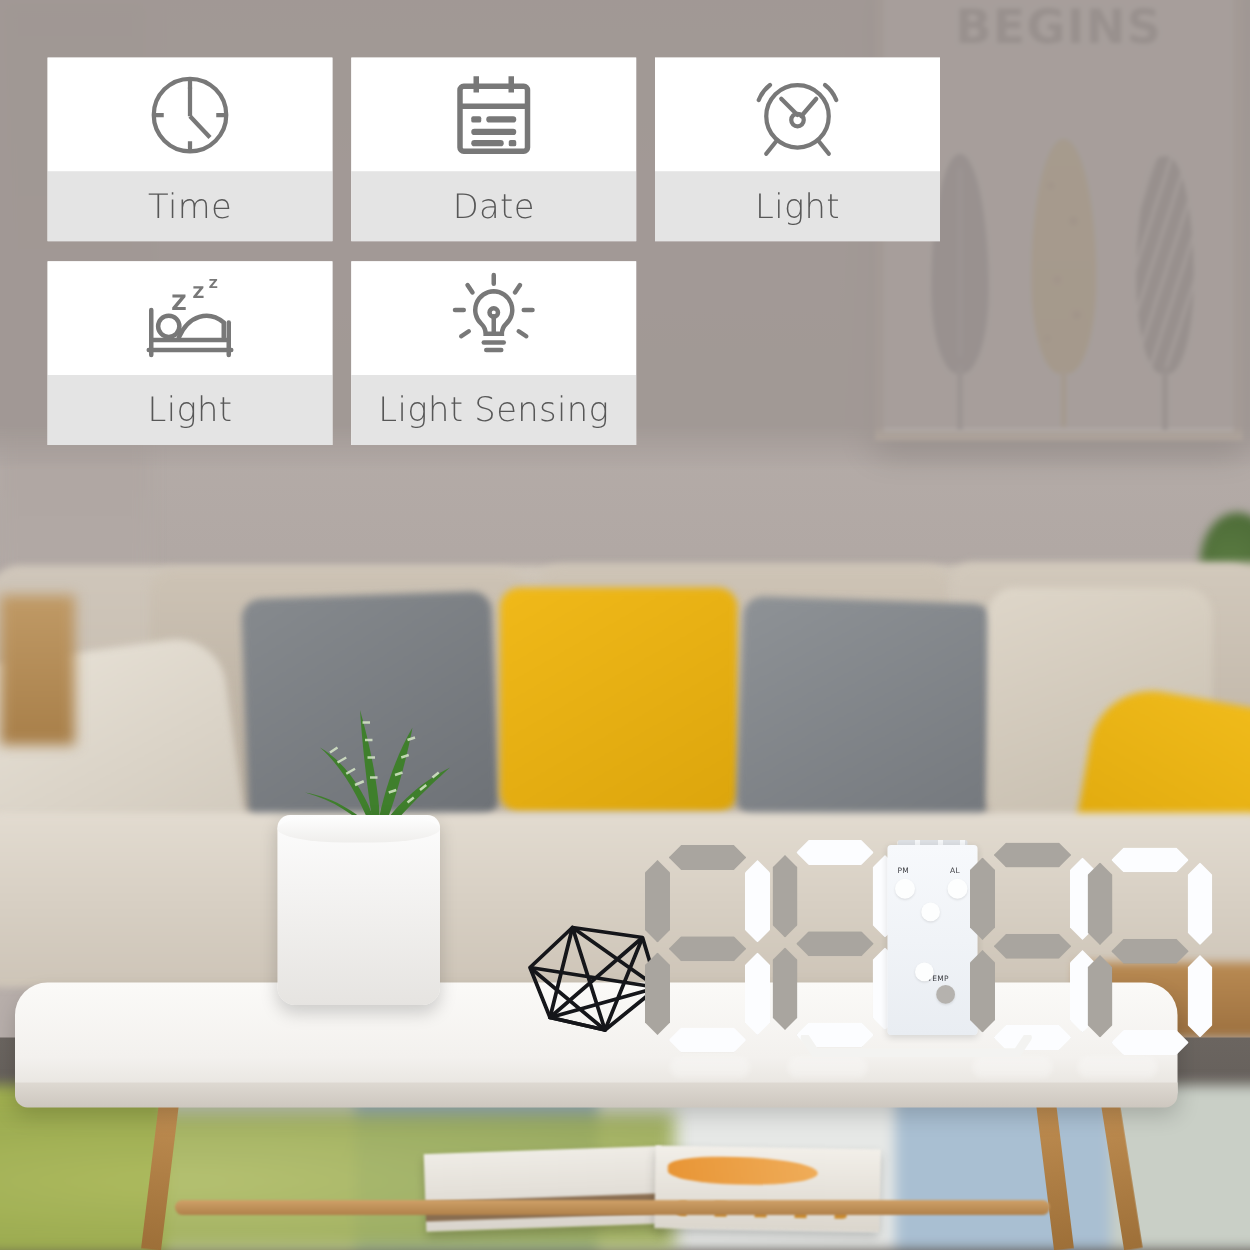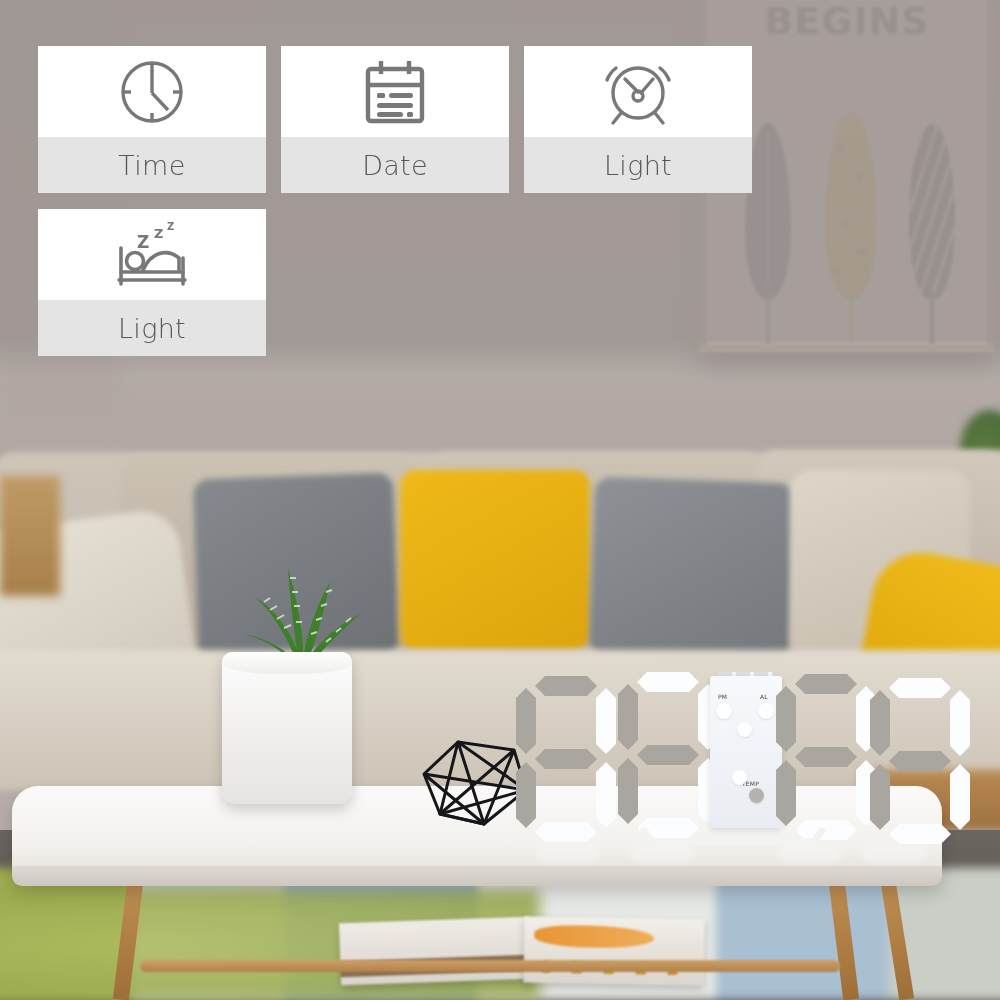--- a/index.html
+++ b/index.html
@@ -424,15 +424,38 @@
           <g fill="#787878" font-family="DejaVu Sans" font-weight="700">
             <text x="28" y="30" font-size="17">Z</text>
             <text x="45" y="20" font-size="13">Z</text>
             <text x="58" y="12" font-size="10">Z</text>
           </g>
         </svg>
       </div>
       <div class="card-label">Light</div>
     </div>
 
+    <div class="card">
+      <div class="card-icon">
+        <svg width="76" height="76" viewBox="0 0 76 76">
+          <g fill="none" stroke="#787878" stroke-width="3.6" stroke-linecap="round">
+            <path d="M38 16 a15 15 0 0 1 10 26 c-2.5 2.4 -3.5 4.6 -3.5 8 h-13 c0 -3.4 -1 -5.6 -3.5 -8 a15 15 0 0 1 10 -26Z"></path>
+            <line x1="30" y1="57" x2="46" y2="57"></line>
+            <line x1="32" y1="63" x2="44" y2="63"></line>
+            <path d="M38 50 V36"></path>
+            <circle cx="38" cy="33" r="3.4"></circle>
+          </g>
+          <g stroke="#787878" stroke-width="3.6" stroke-linecap="round">
+            <line x1="38" y1="3" x2="38" y2="10"></line>
+            <line x1="17" y1="11" x2="21" y2="17"></line>
+            <line x1="59" y1="11" x2="55" y2="17"></line>
+            <line x1="7" y1="31" x2="14" y2="31"></line>
+            <line x1="69" y1="31" x2="62" y2="31"></line>
+            <line x1="12" y1="52" x2="18" y2="48"></line>
+            <line x1="64" y1="52" x2="58" y2="48"></line>
+          </g>
+        </svg>
+      </div>
+      <div class="card-label">Light Sensing</div>
+    </div>
 
   </div>
 </div>
 
 </body></html>

